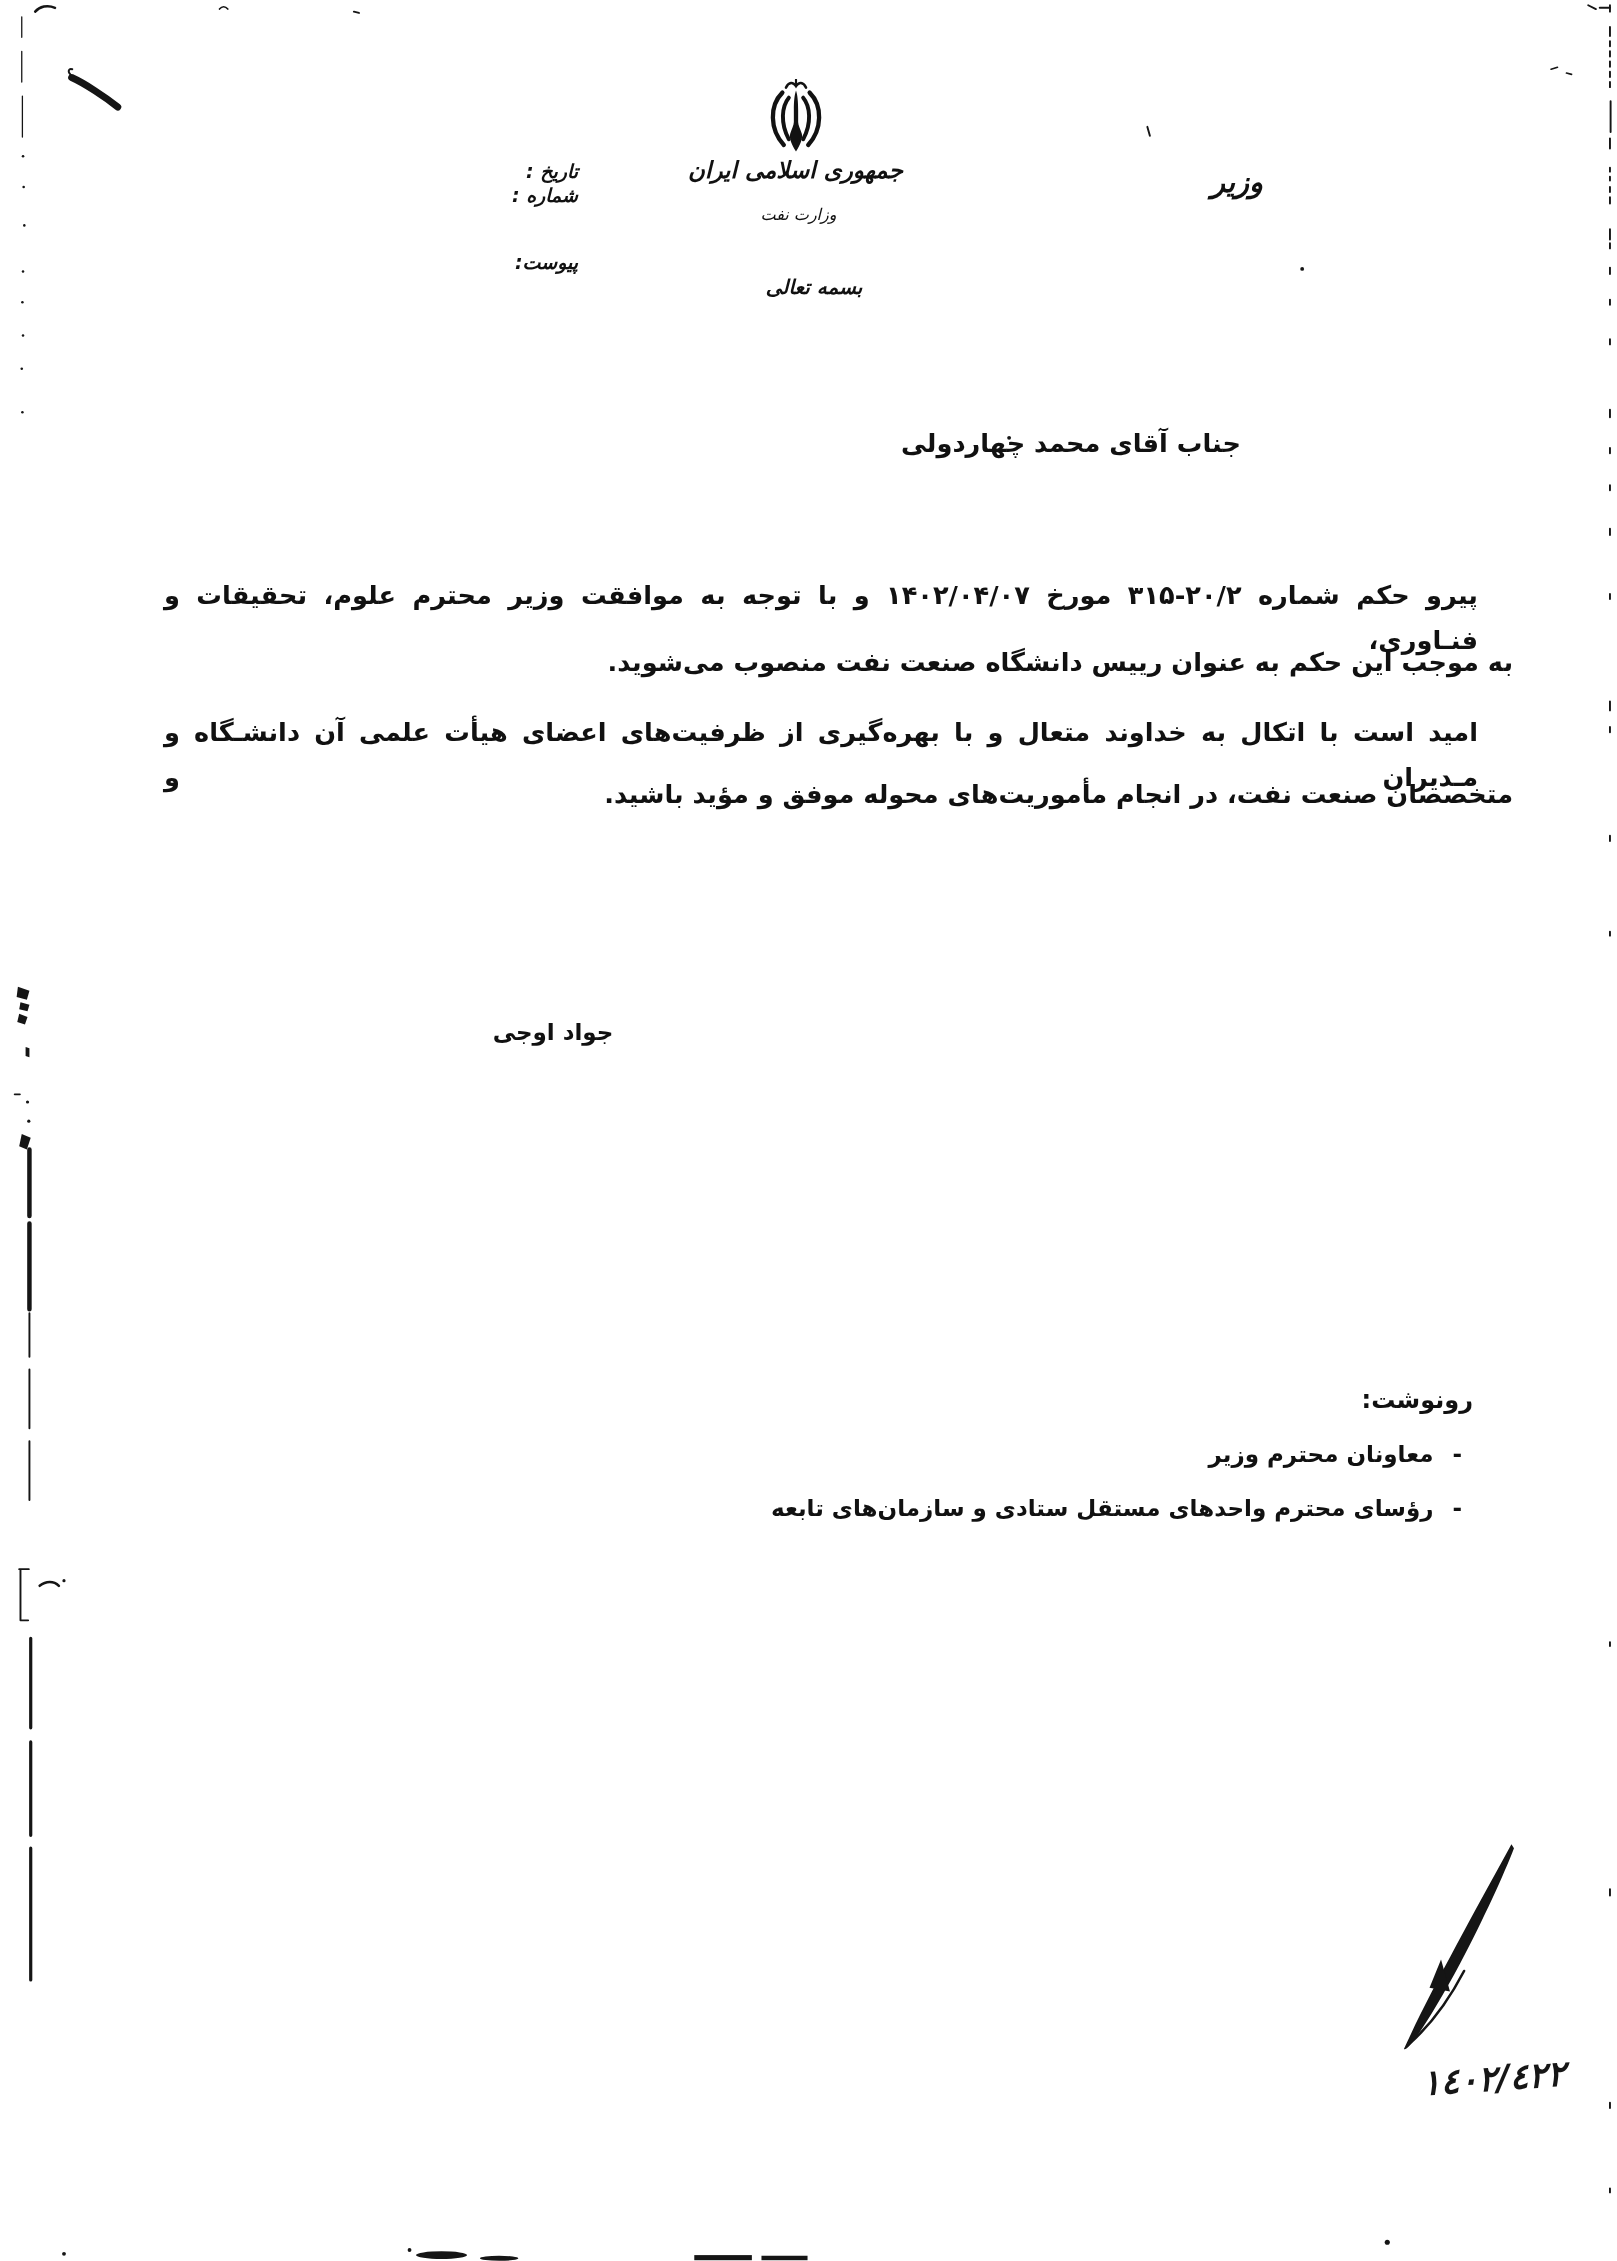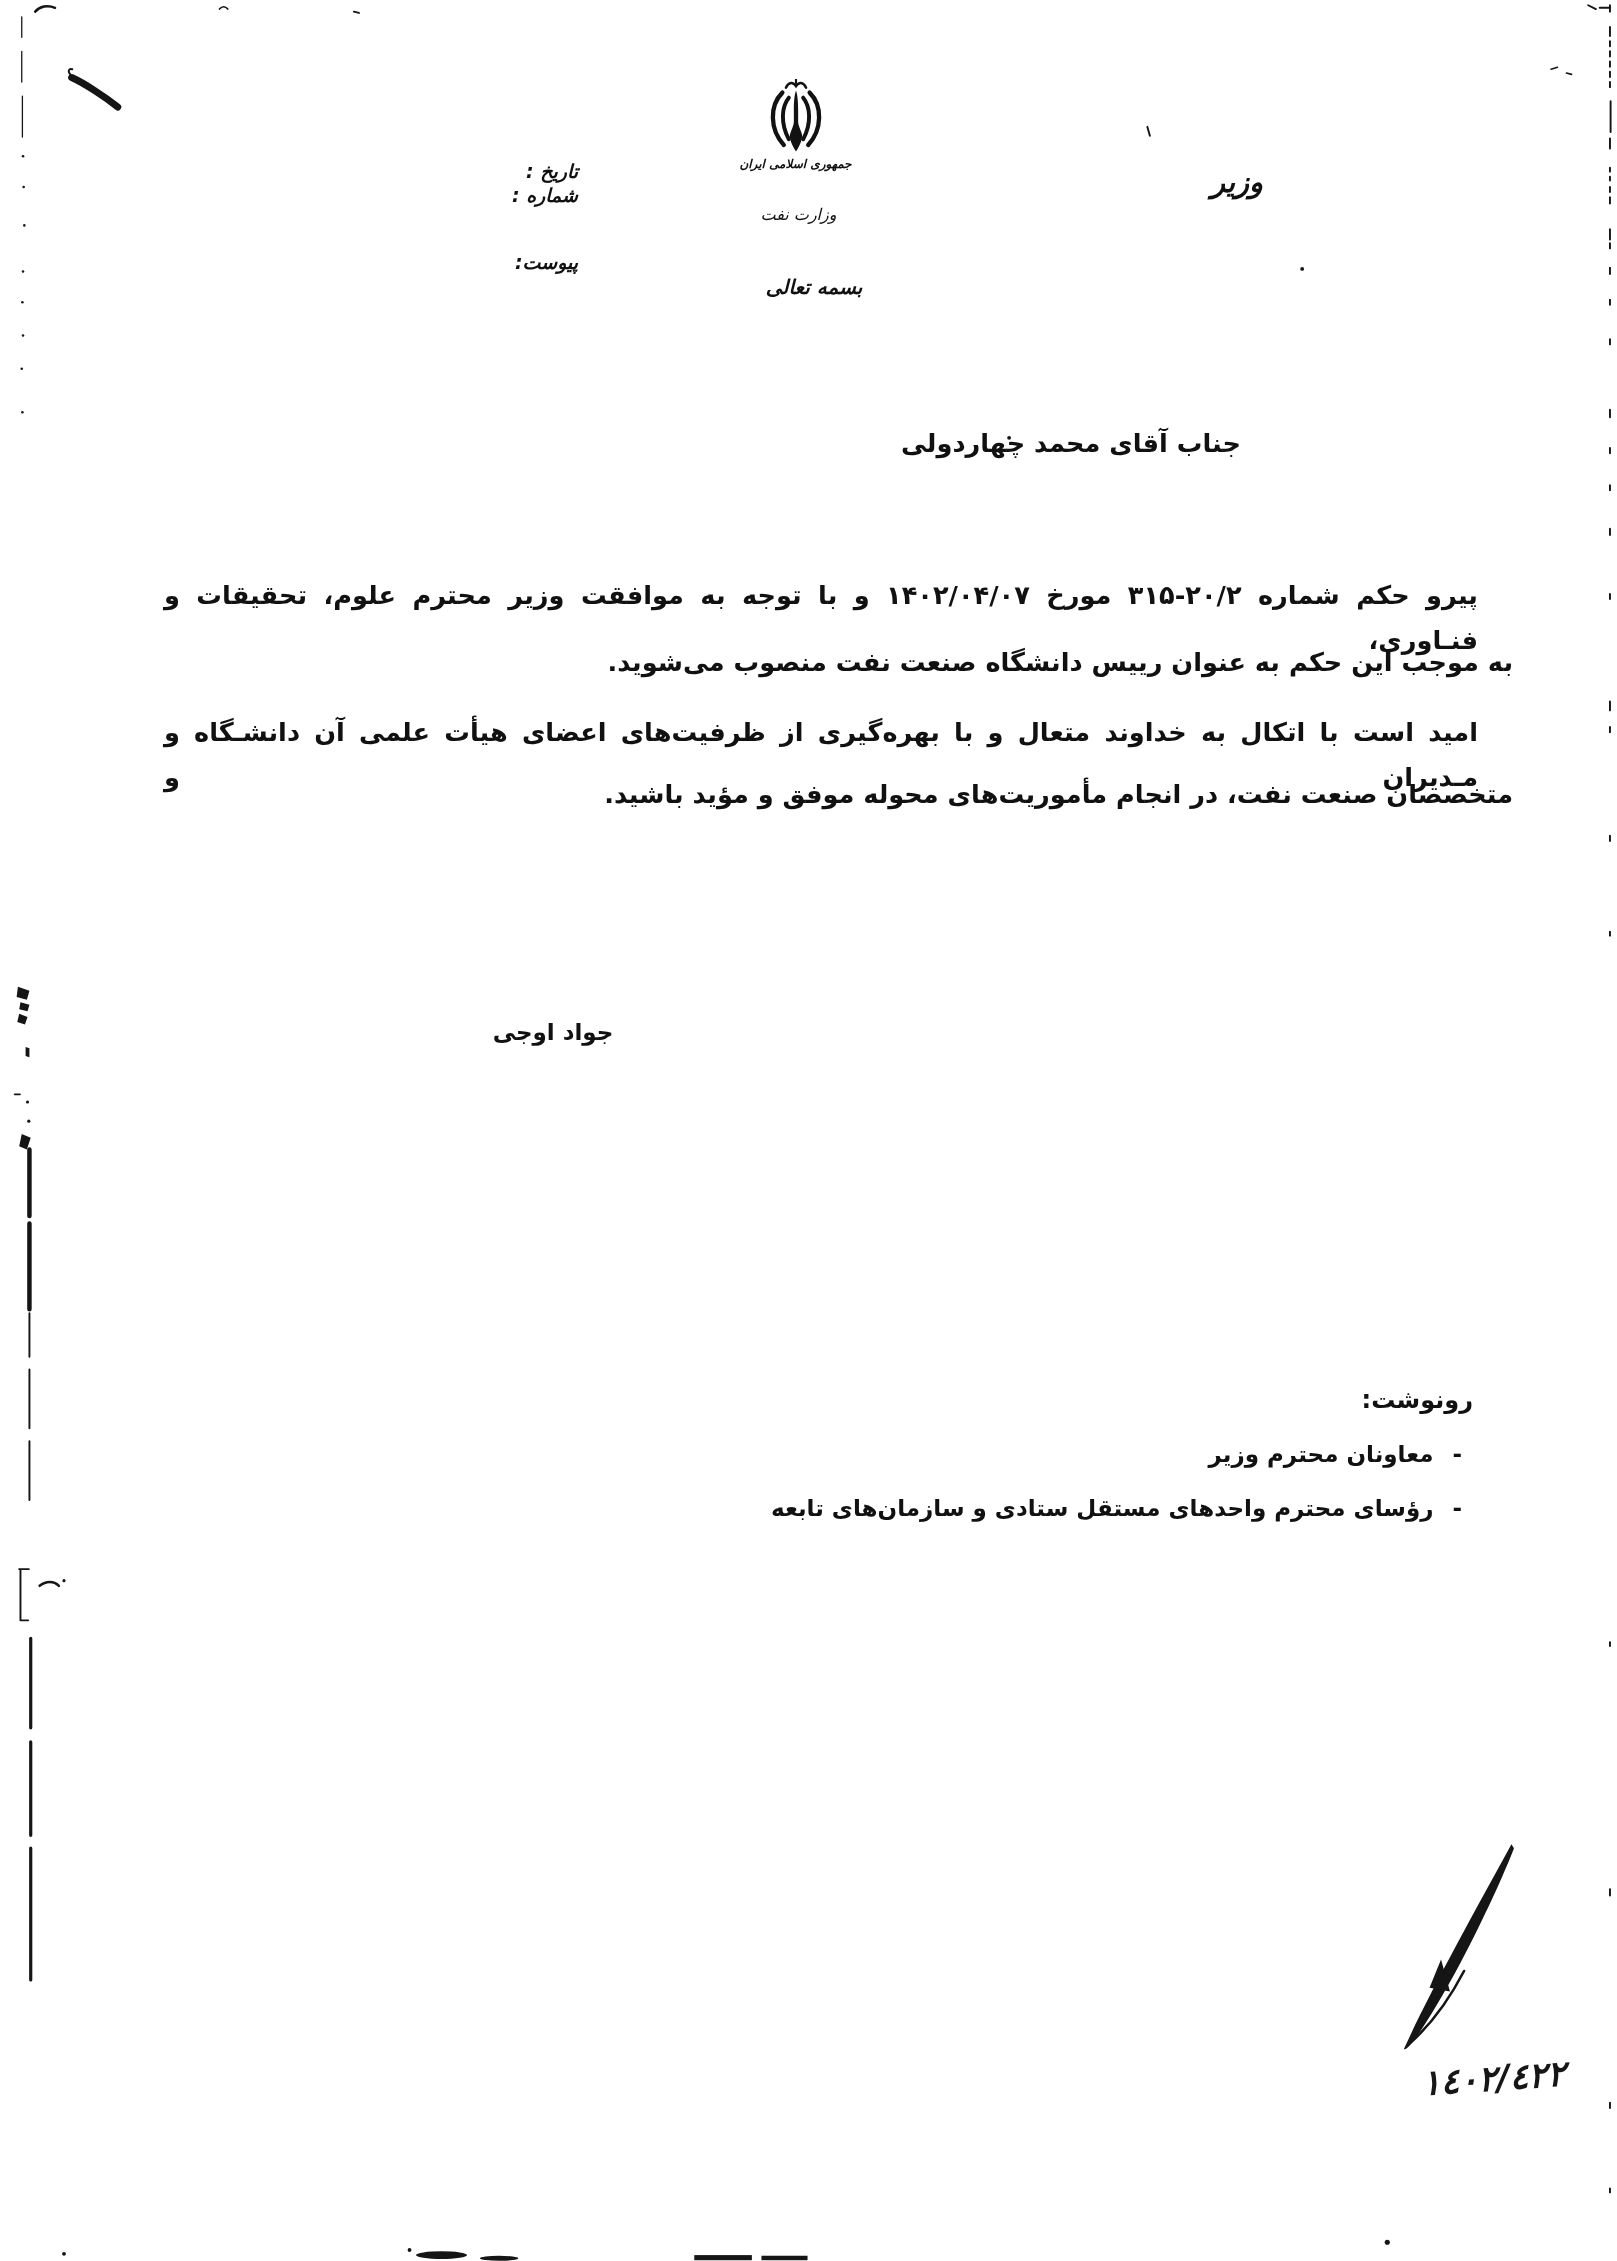--- a/index.html
+++ b/index.html
@@ -9,21 +9,21 @@
     background:#ffffff;
     font-family:"DejaVu Sans",sans-serif;
     color:#111111;
     direction:rtl;
     overflow:hidden;
   }
   .abs{position:absolute;}
   .noise{position:absolute;left:0;top:0;pointer-events:none;}
   
   .emblem{left:760px;top:79px;width:72px;height:76px;}
-  .repline{left:642px;top:157px;width:307px;text-align:center;font-size:12px;font-style:italic;font-weight:bold;letter-spacing:0.6px;}
+  .repline{left:642px;top:157px;width:307px;text-align:center;font-size:23px;font-style:italic;font-weight:bold;letter-spacing:0.6px;}
   .minline{left:680px;top:205px;width:237px;text-align:center;font-size:16px;font-style:italic;font-weight:normal;}
   .besmeleh{left:686px;top:275px;width:256px;text-align:center;font-size:20px;font-style:italic;font-weight:bold;}
   .minister{left:1173px;top:165px;width:128px;text-align:center;font-size:29px;font-weight:bold;font-style:italic;}
   .fld{right:1039px;font-size:19px;font-weight:bold;font-style:italic;white-space:nowrap;}
   .fld.date{top:132px;margin-top:28px;}
   .fld.num{top:184px;}
   .fld.att{top:251px;}
   
   .addressee{right:376px;top:428px;font-size:25.6px;font-weight:bold;white-space:nowrap;}
   

